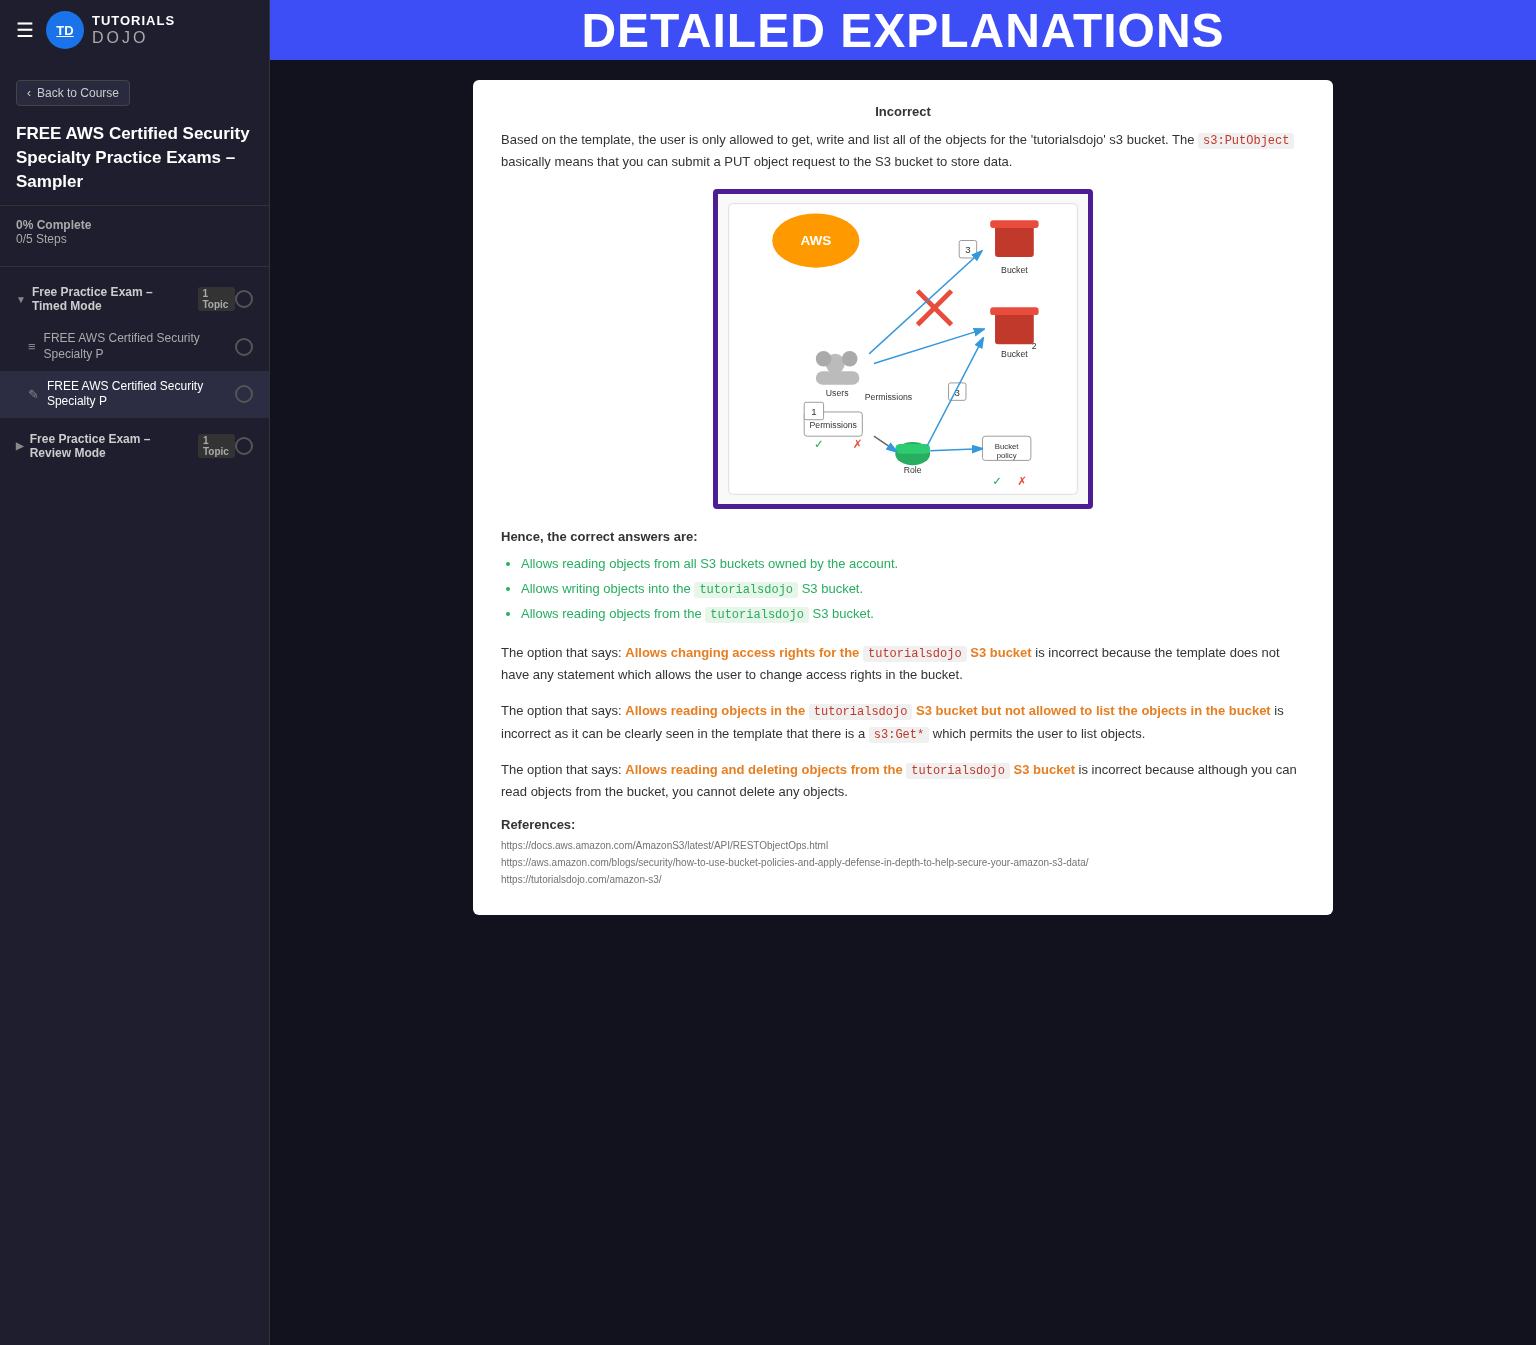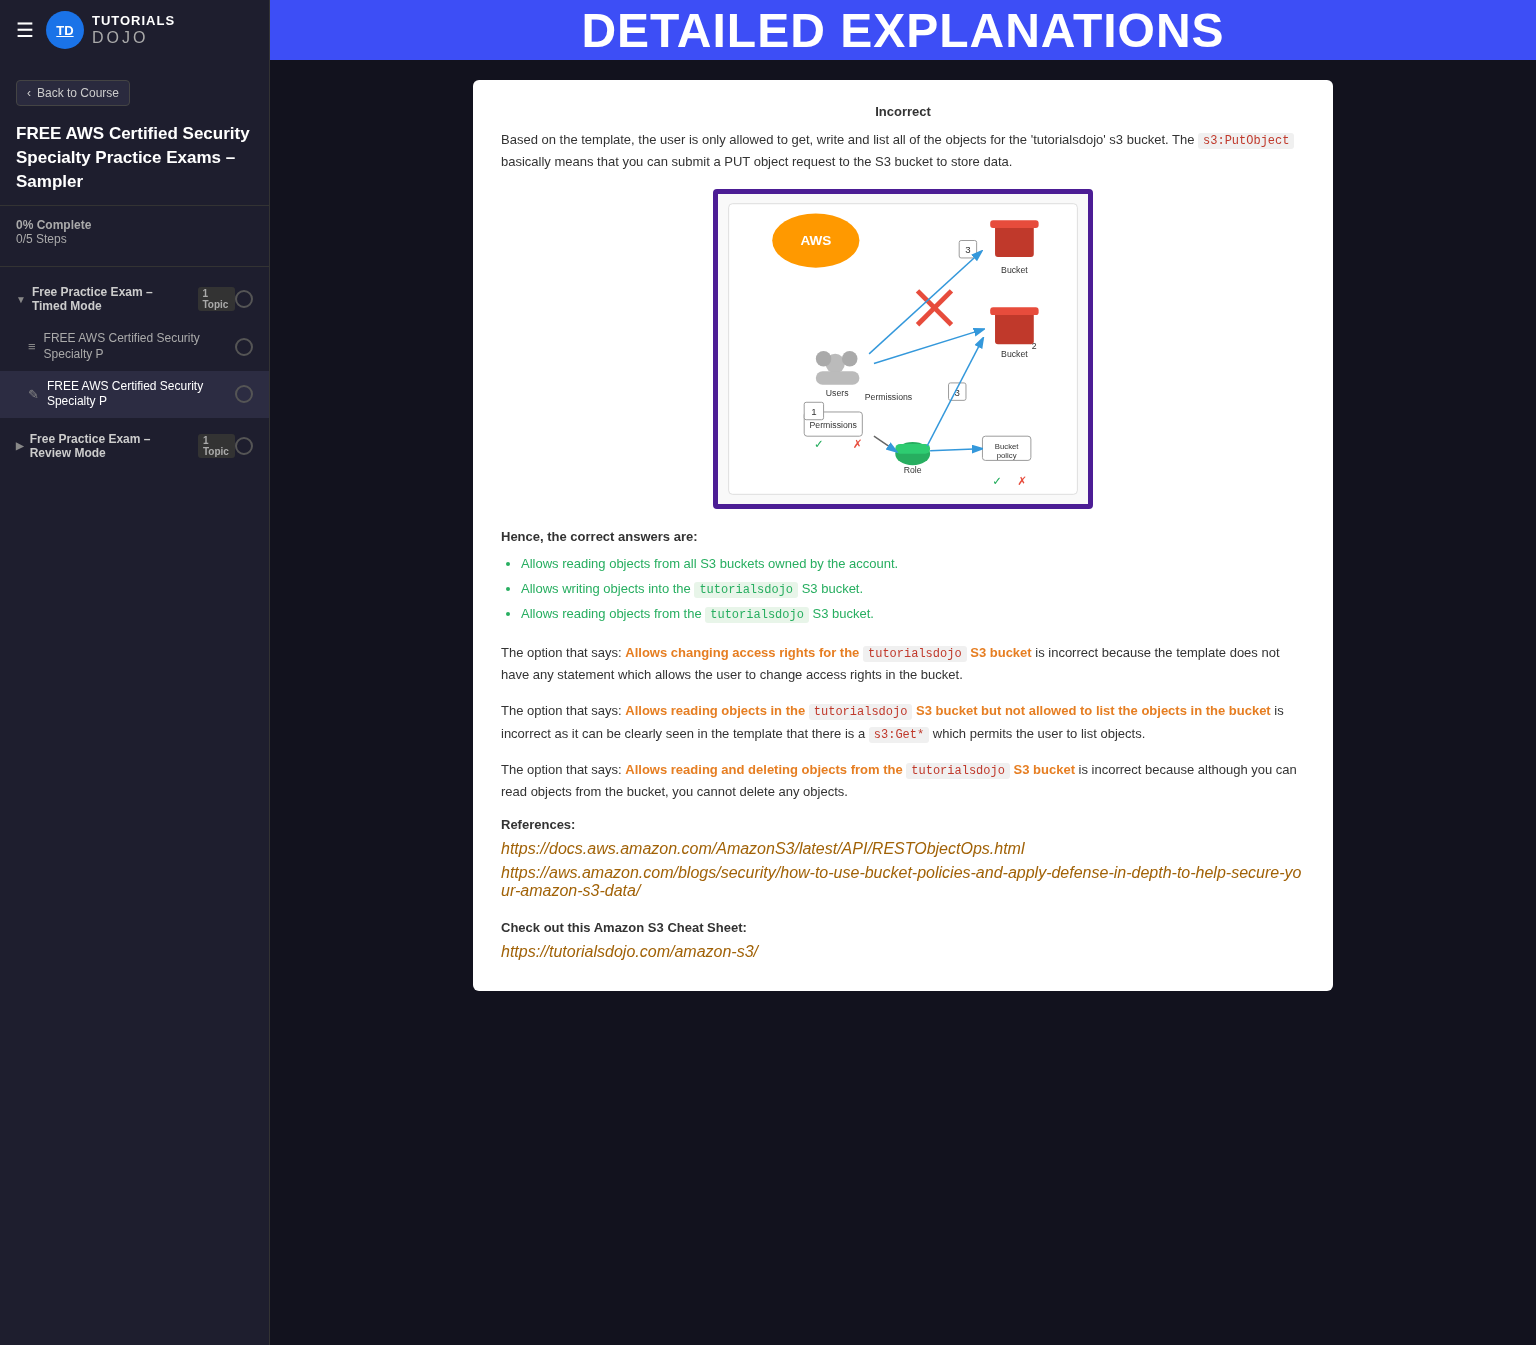--- a/index.html
+++ b/index.html
@@ -312,26 +312,25 @@
       color: #c0392b;
     }
     .references-header {
       font-size: 13px;
       font-weight: 700;
       color: #333;
       margin: 4px 0 8px;
     }
     .ref-link {
       display: block;
-      font-size: 16px;
-      color: #a16207;
+      font-size: 10px;
+      color: #737373;
       text-decoration: none;
       margin-bottom: 6px;
       word-break: break-all;
-      font-style: italic;
     }
     .cheat-sheet-header {
       font-size: 13px;
       font-weight: 700;
       color: #333;
       margin: 20px 0 8px;
     }
   </style>
 </head>
 <body>
@@ -523,19 +522,18 @@
       <p class="option-text">
         The option that says: <span class="highlight-orange">Allows reading and deleting objects from the</span>
         <code class="code-inline">tutorialsdojo</code>
         <span class="highlight-orange">S3 bucket</span> is incorrect because although you can read objects from the bucket, you cannot delete any objects.
       </p>
 
       <p class="references-header">References:</p>
       <a class="ref-link" href="#">https://docs.aws.amazon.com/AmazonS3/latest/API/RESTObjectOps.html</a>
       <a class="ref-link" href="#">https://aws.amazon.com/blogs/security/how-to-use-bucket-policies-and-apply-defense-in-depth-to-help-secure-your-amazon-s3-data/</a>
 
-      <p class="cheat-sheet-header">Check out this Amazon S3 Cheat Sheet:</p>
       <a class="ref-link" href="#">https://tutorialsdojo.com/amazon-s3/</a>
 
     </div>
   </div>
 
 </div>
 
 </body></html>

